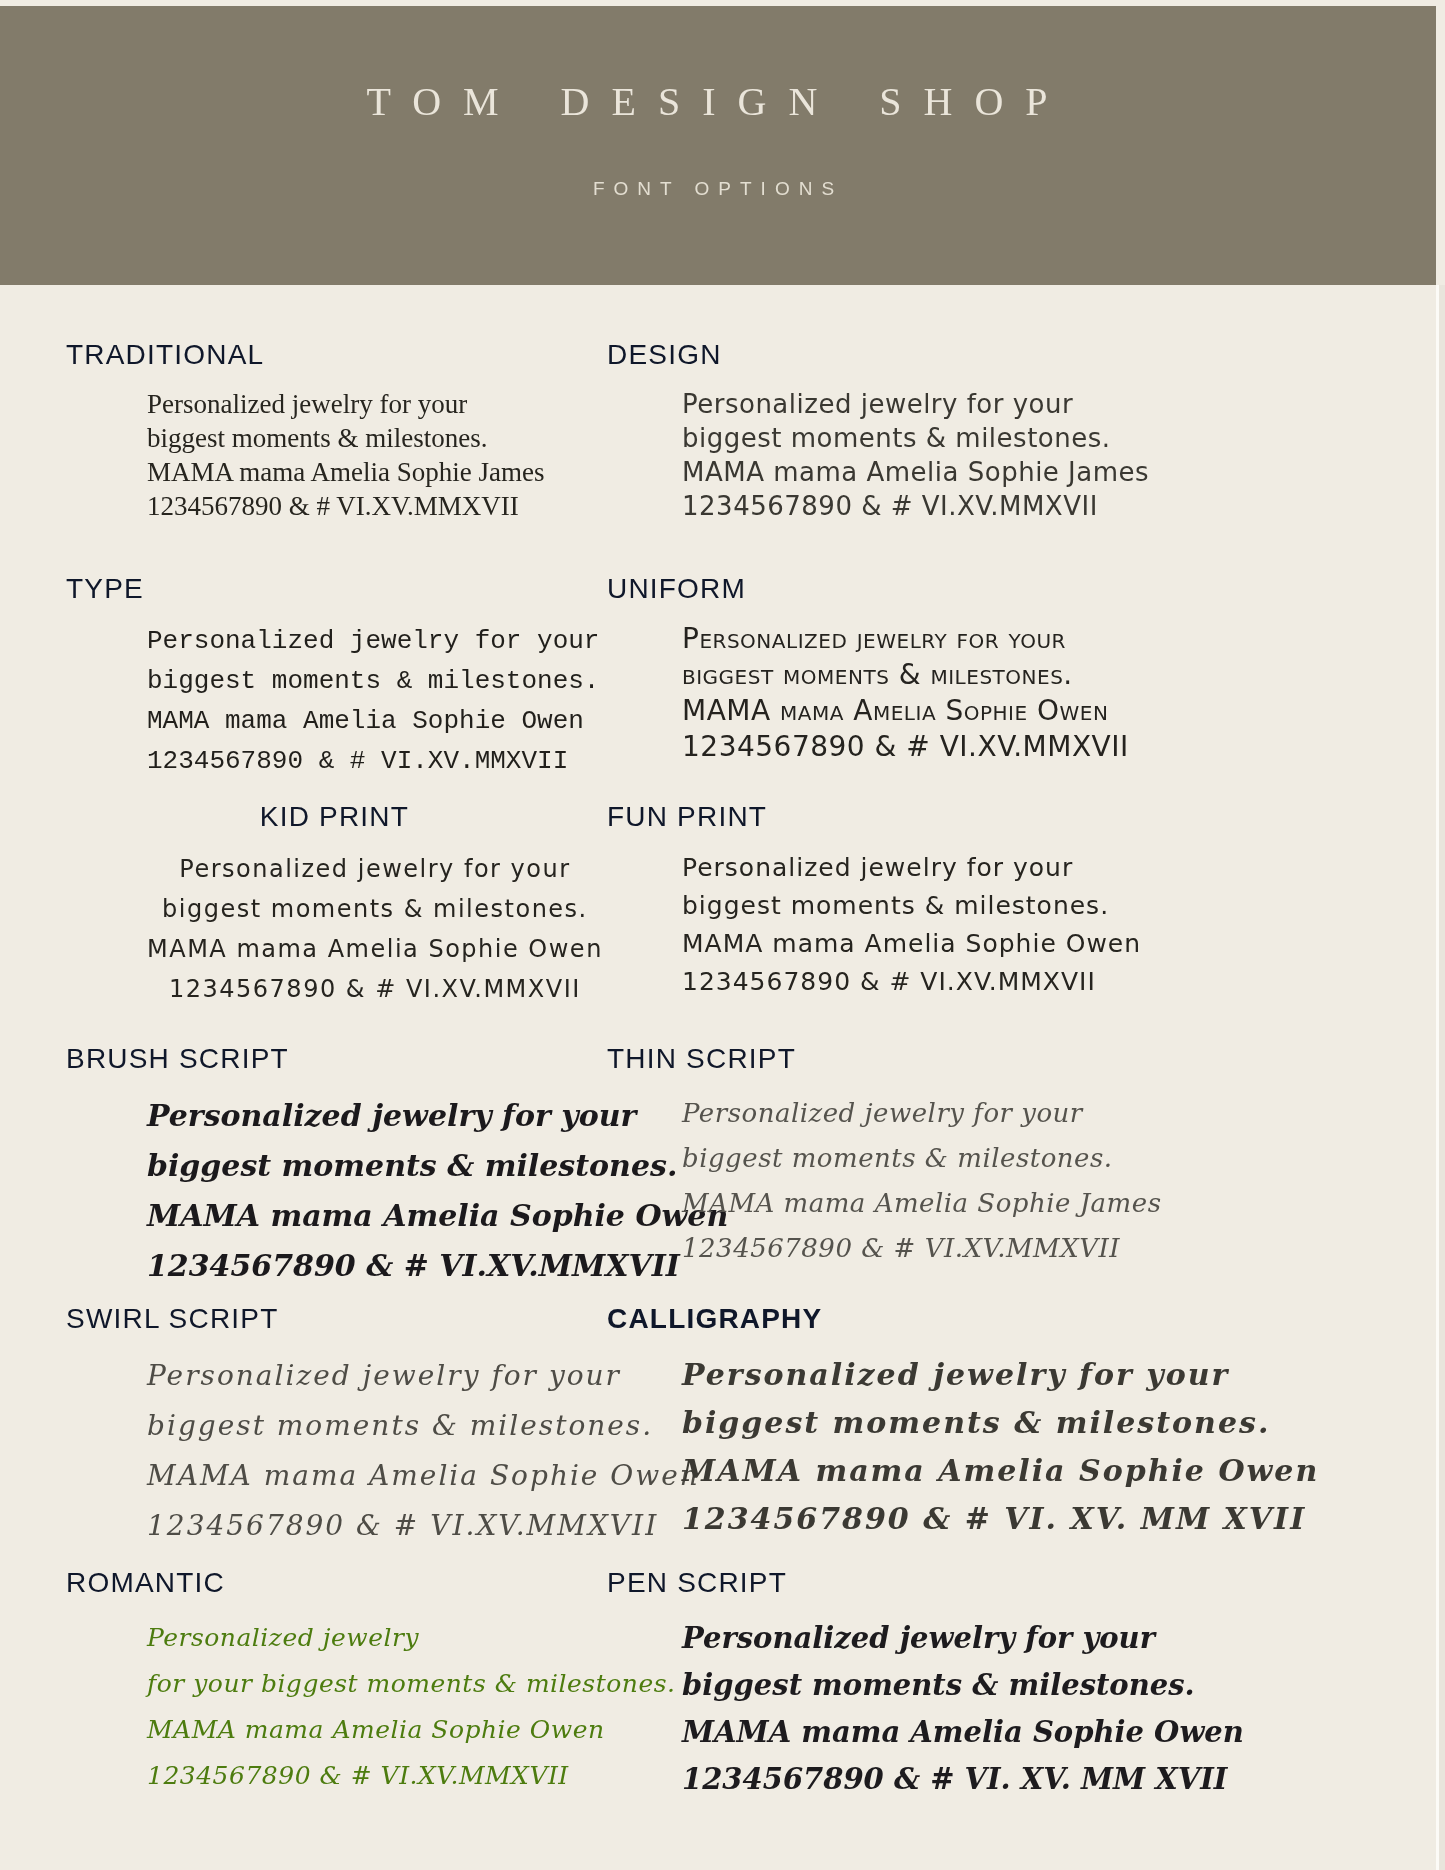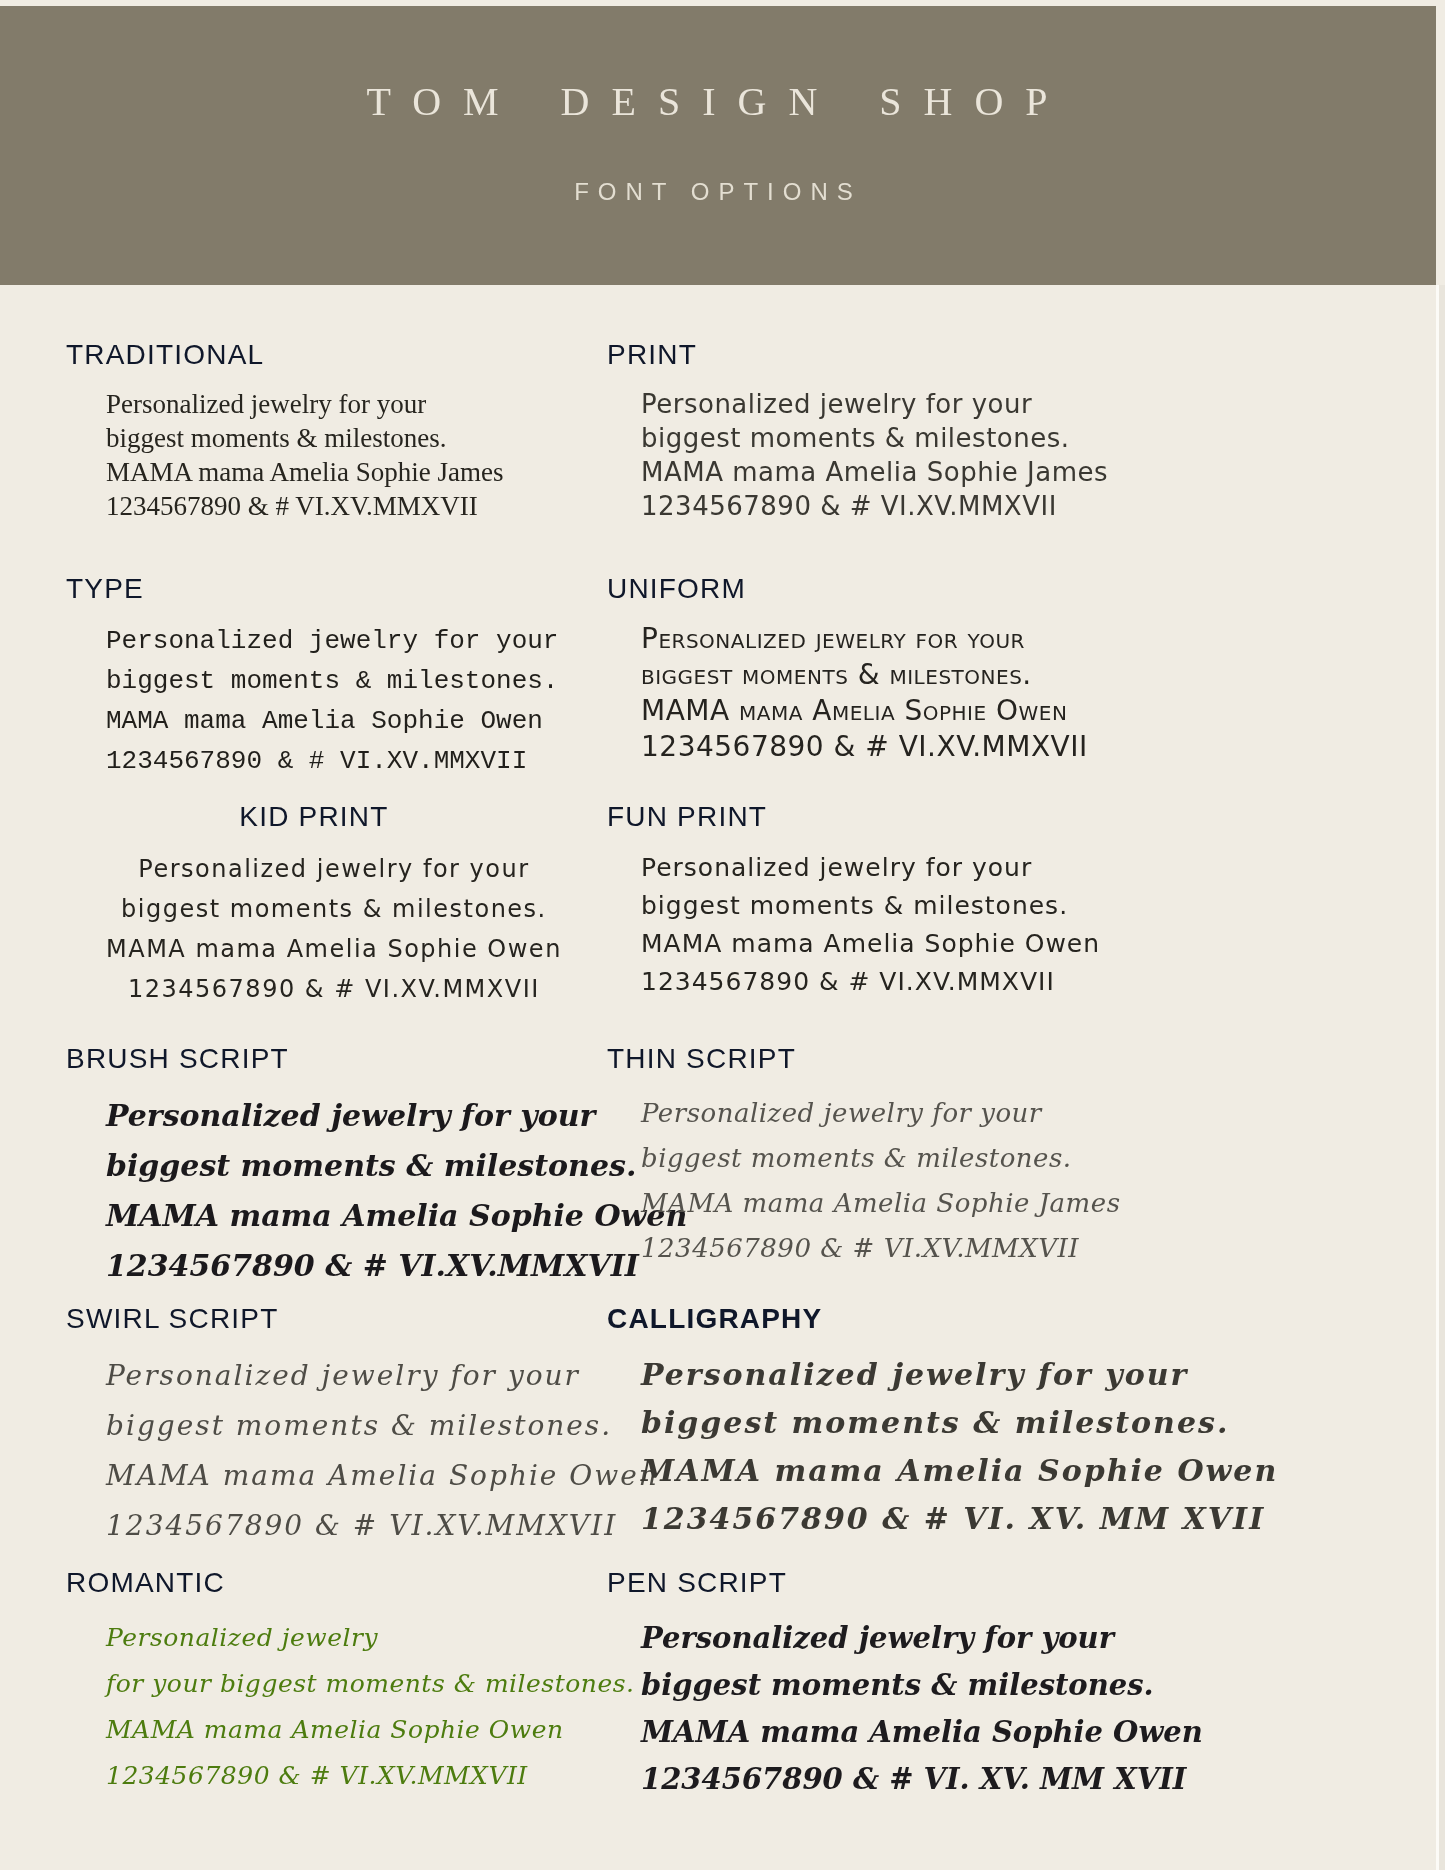--- a/index.html
+++ b/index.html
@@ -23,42 +23,42 @@
     font-weight:400;
     font-size:40px;
     letter-spacing:22px;
     word-spacing:8px;
     color:var(--headerText, #EAE5DA);
     white-space:nowrap;
   }
   .band-subtitle {
     position:absolute; top:172px; left:0; right:0;
     text-align:center;
-    font-size:24px;
+    font-size:19px;
     letter-spacing:9px;
     color:#E3DED1;
     white-space:nowrap;
   }
   
   .edge-strip {
     position:absolute; top:285px; right:0; bottom:0; width:6px;
     background:#E9E5DC;
     border-left:3px solid #FCFBF7;
   }
   
   .section { position:absolute; white-space:nowrap; }
   .label {
     font-family:"Liberation Sans", sans-serif;
     font-size:28px;
     letter-spacing:1.2px;
     color:#0f172a;
     margin:0 0 16px 0;
   }
   .sample { margin:0; }
-  .sample .line { white-space:nowrap; }
+  .sample .line { white-space:nowrap;margin-left:41px; }
   .col-left  .sample { padding-left:40px; }
   .col-right .sample { padding-left:34px; }
 
   
   .f-traditional .line {
     font-family:"Liberation Serif", serif;
     font-size:27px; line-height:34px; color:#27251F;
   }
   .f-modern .line {
     font-family:"DejaVu Sans", sans-serif;
@@ -128,21 +128,21 @@
     <div class="label">TRADITIONAL</div>
     <div class="sample">
       <div class="line">Personalized jewelry for your</div>
       <div class="line">biggest moments &amp; milestones.</div>
       <div class="line">MAMA mama Amelia Sophie James</div>
       <div class="line">1234567890 &amp; # VI.XV.MMXVII</div>
     </div>
   </div>
 
   <div class="section col-right f-modern" style="top:339px; left:607px;">
-    <div class="label">PRINT</div>
+    <div class="label">DESIGN</div>
     <div class="sample">
       <div class="line">Personalized jewelry for your</div>
       <div class="line">biggest moments &amp; milestones.</div>
       <div class="line">MAMA mama Amelia Sophie James</div>
       <div class="line">1234567890 &amp; # VI.XV.MMXVII</div>
     </div>
   </div>
 
   <div class="section col-left f-type" style="top:573px; left:66px;">
     <div class="label">TYPE</div>

